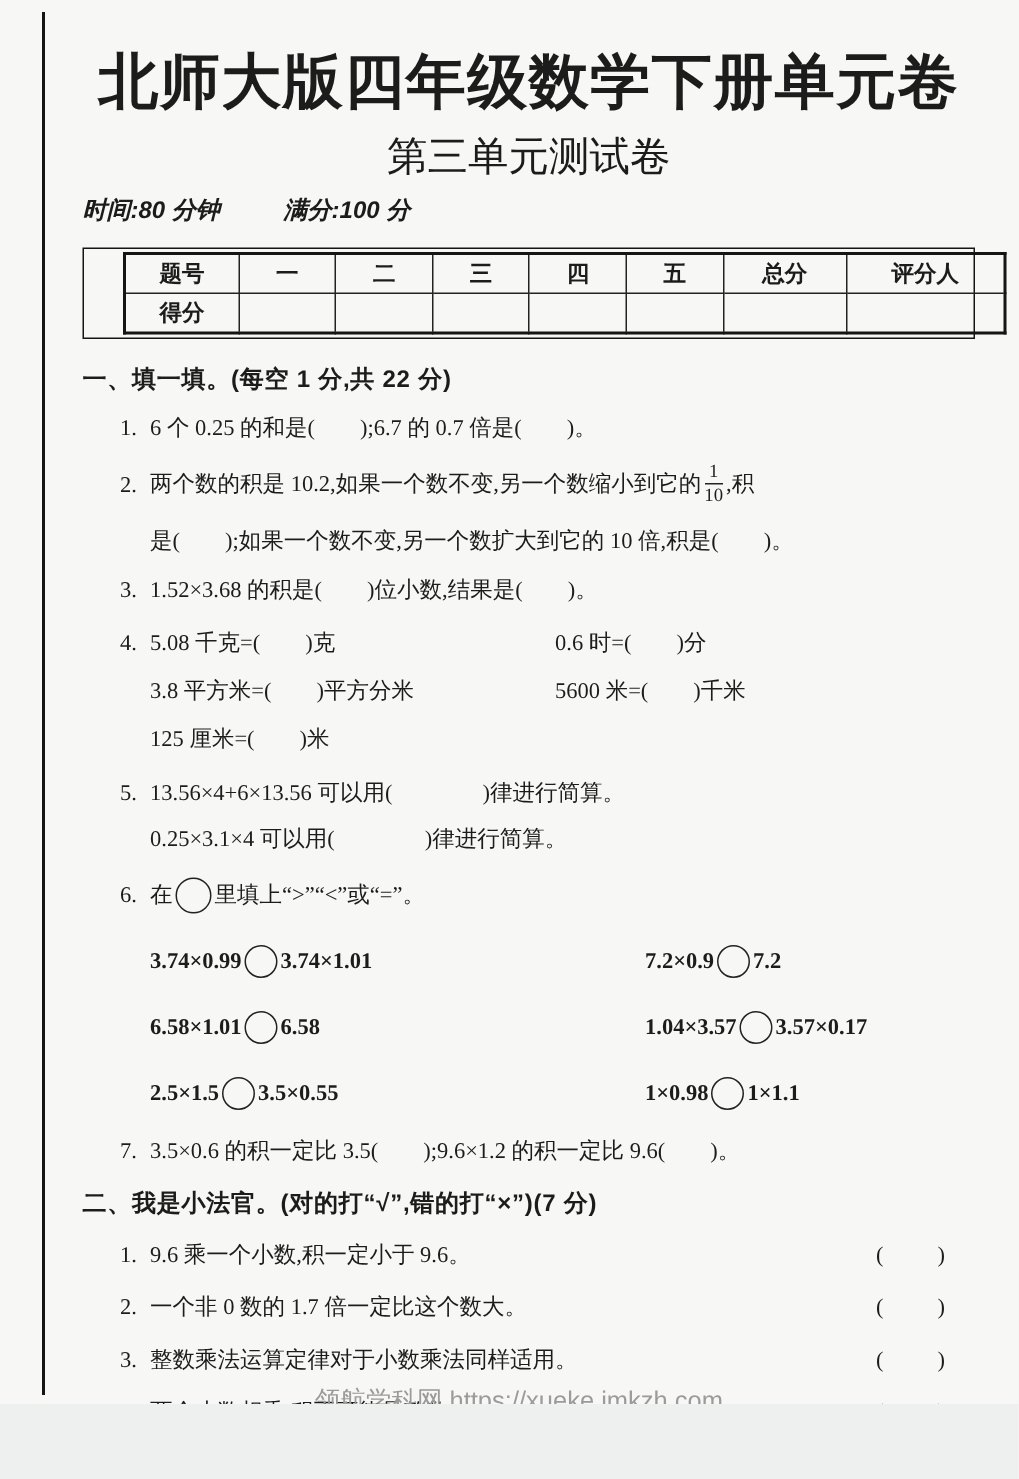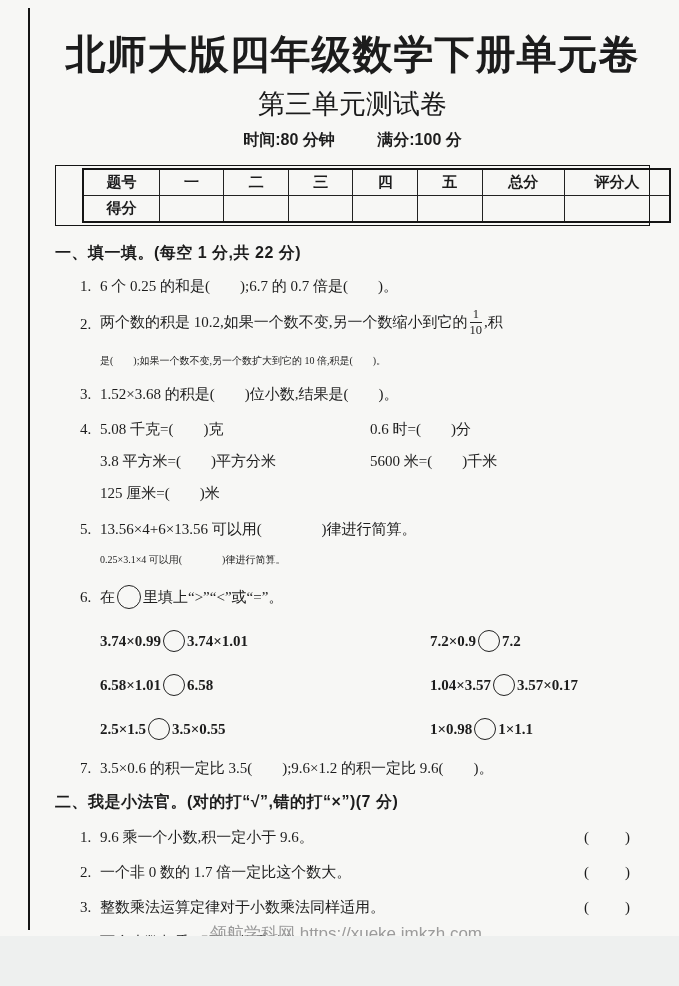--- a/index.html
+++ b/index.html
@@ -22,23 +22,24 @@
   .title{
     margin:6px 0 0 0;text-align:center;
     font-size:40px;font-weight:bold;letter-spacing:1px;line-height:1.15;
     font-family:"Liberation Serif","DejaVu Serif",serif;
   }
   .subtitle{
     margin:10px 0 0 0;text-align:center;
     font-size:27px;font-weight:500;line-height:1.2;
   }
   .info{
-    margin-top:10px;text-align:center;
+    margin-top:10px;text-align:left;
     font-size:16px;font-weight:bold;
     font-family:"Liberation Sans","DejaVu Sans",sans-serif;
+    font-style:italic;
   }
   .info span{display:inline-block;}
   .info .gap{margin-left:38px;}
   .table-wrap{
     margin-top:14px;border:1px solid #151515;padding:2px;background:#f7f7f5;
   }
   table.score-table{
     width:100%;border-collapse:collapse;table-layout:fixed;
     border:2px solid #151515;font-size:15px;margin-left:24px;
   }
@@ -47,21 +48,21 @@
     font-weight:600;padding:0 2px;
   }
   .sec-heading{
     margin-top:17px;font-size:16px;font-weight:bold;
     font-family:"Liberation Sans","DejaVu Sans",sans-serif;
     letter-spacing:.5px;
   }
   .q{display:flex;padding-left:25px;margin-top:11px;font-size:15px;line-height:22px;}
   .q-num{width:20px;flex:0 0 20px;}
   .q-text{flex:1;}
-  .q-cont{padding-left:45px;margin-top:9px;font-size:10px;line-height:22px;}
+  .q-cont{padding-left:45px;margin-top:9px;font-size:15px;line-height:22px;}
   .q-frac-line{align-items:center;margin-top:10px;}
   .frac{
     display:inline-flex;flex-direction:column;text-align:center;
     vertical-align:middle;font-size:12.5px;line-height:1.15;margin:0 2px 4px 2px;
   }
   .frac .fnum{border-bottom:1.3px solid #222;padding:0 3px;display:block;}
   .two-col{display:flex;padding-left:45px;margin-top:11px;font-size:15px;line-height:21px;}
   .two-col .col-left{flex:0 0 270px;}
   .two-col .col-right{flex:1;}
   .cmp-row{display:flex;padding-left:45px;margin-top:20px;font-size:15px;line-height:24px;align-items:center;font-weight:bold;}

